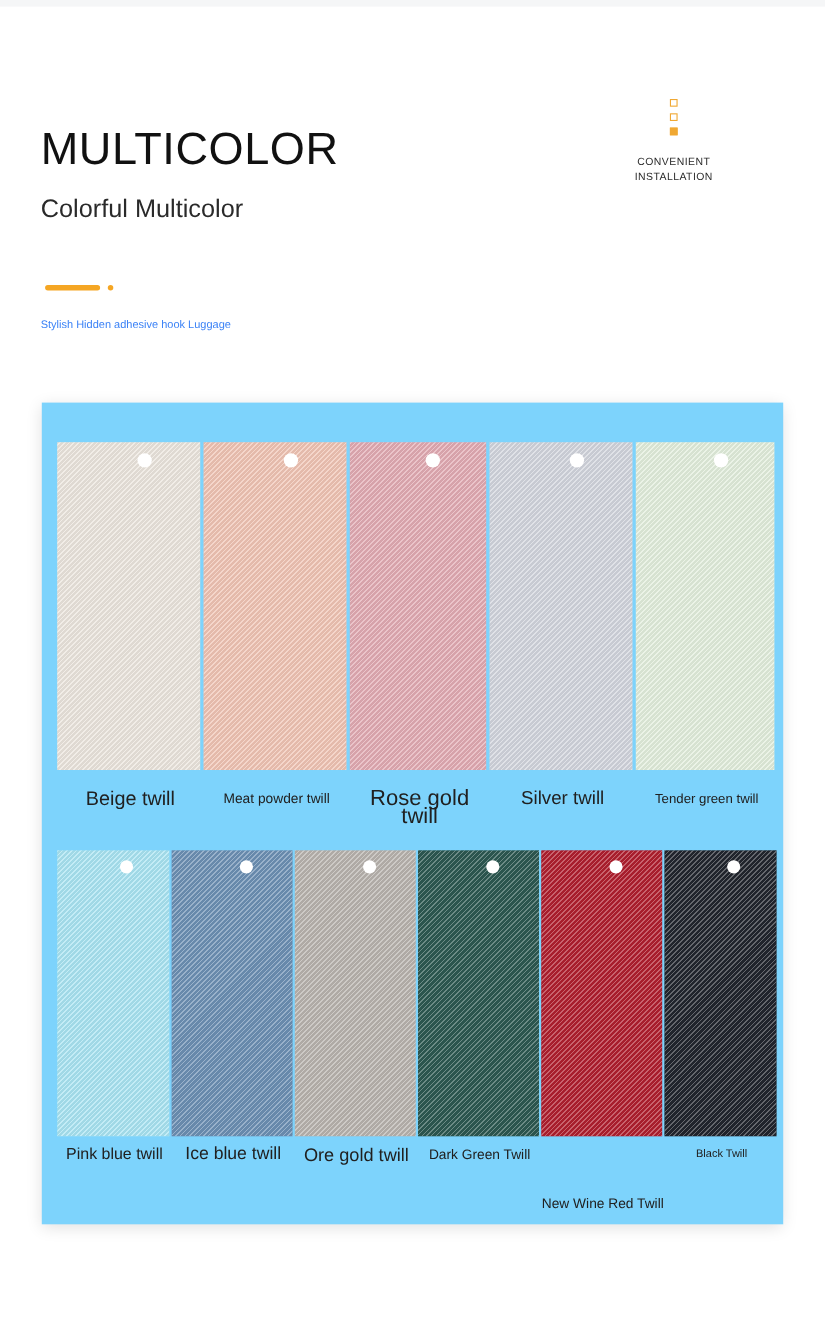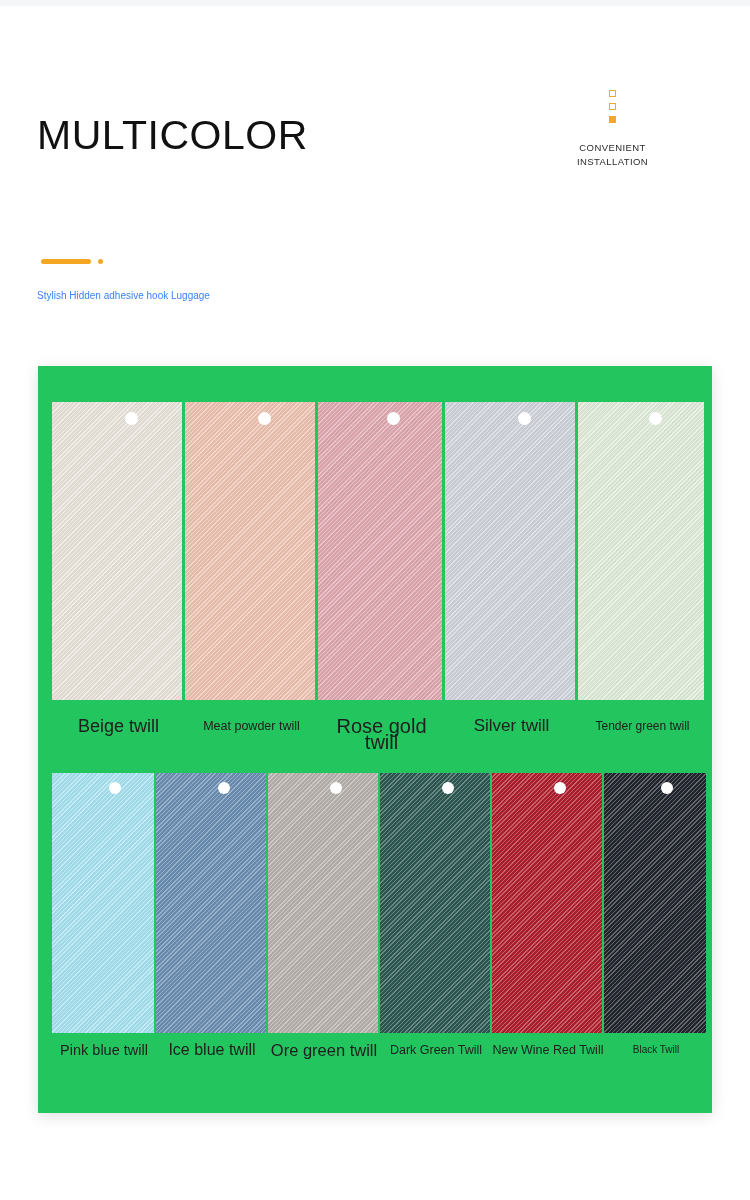--- a/index.html
+++ b/index.html
@@ -112,21 +112,21 @@
     white-space: nowrap;
   }
 
   
   .card {
     position: absolute;
     left: 38px;
     top: 366px;
     width: 674px;
     height: 747px;
-    background: #22c55e;
+    background: #7dd3fc;
     box-sizing: border-box;
     box-shadow: 0 3px 14px rgba(0,0,0,0.13);
   }
 
   .swatch-row {
     position: absolute;
     display: flex;
   }
   .row1 { left: 14px; top: 36px; gap: 3px; }
   .row2 { left: 14px; top: 407px; gap: 2px; }
@@ -165,20 +165,21 @@
     box-sizing: border-box;
   }
 </style>
 </head>
 <body>
 
 <div class="top-strip"></div>
 
 <div class="header">
   <div class="title">MULTICOLOR</div>
+  <div class="subtitle">Colorful Multicolor</div>
 
   <div class="accent-row">
     <div class="accent-bar"></div>
     <div class="accent-dot"></div>
   </div>
 
   <div class="tagline">Stylish Hidden adhesive hook Luggage</div>
 
   <div class="badge">
     <div class="badge-squares">
@@ -244,18 +245,18 @@
         <div class="hole" style="width: 12px; height: 12px; top: 9px; left: 62px;"></div>
       </div>
       <div class="swatch" style="width: 102px; height: 260px; background: rgb(34, 38, 46);">
         <div class="texture"></div>
         <div class="hole" style="width: 12px; height: 12px; top: 9px; left: 57px;"></div>
       </div>
     </div>
   <div class="label-row labels2" id="labels2">
       <div class="swatch-label" style="width: 104px; font-size: 14.5px; text-align: center;">Pink blue twill</div>
       <div class="swatch-label" style="width: 112px; font-size: 16px; text-align: center;">Ice blue twill</div>
-      <div class="swatch-label" style="width: 112px; font-size: 16.5px; text-align: center;">Ore green twill</div>
+      <div class="swatch-label" style="width: 112px; font-size: 16.5px; text-align: center;">Ore gold twill</div>
       <div class="swatch-label" style="width: 112px; font-size: 12.5px; text-align: center;">Dark Green Twill</div>
-      <div class="swatch-label" style="width: 112px; font-size: 12.5px; text-align: center;">New Wine Red Twill</div>
+      <div class="swatch-label" style="width: 112px; font-size: 12.5px; text-align: center; margin-top: 44px;">New Wine Red Twill</div>
       <div class="swatch-label" style="width: 104px; font-size: 10px; text-align: center;">Black Twill</div>
     </div>
 </div>
 
 </body></html>

